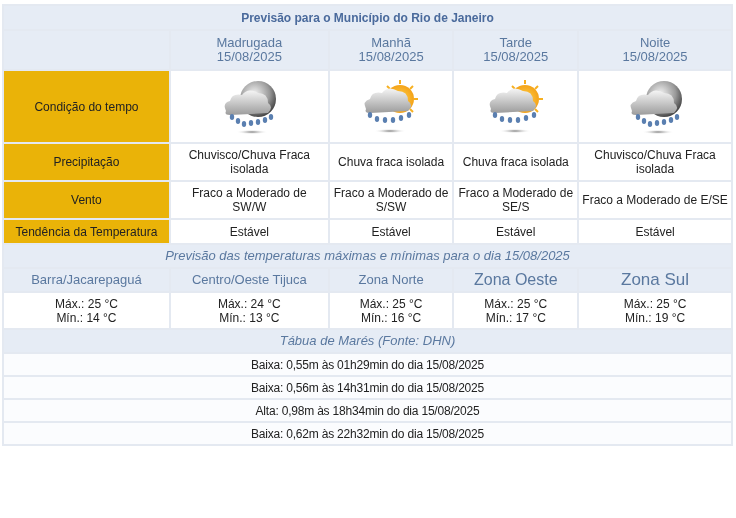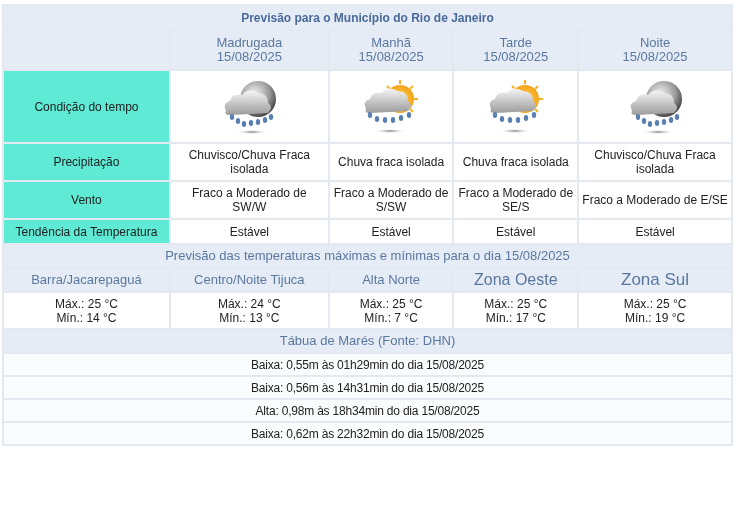--- a/index.html
+++ b/index.html
@@ -1,23 +1,23 @@
 <!DOCTYPE html>
 <html><head>
 <meta charset="utf-8">
 <style>
   html, body { margin: 0; padding: 0; background: #ffffff; }
   body { width: 736px; height: 518px; overflow: hidden; font-family: "Liberation Sans", sans-serif; font-size: 12px; color: #222; }
   .wrap { position: absolute; left: 2px; top: 4px; width: 731px; }
   table { border-collapse: separate; border-spacing: 2px; width: 100%; table-layout: fixed; background: #e4e9f1; }
   td, th { text-align: center; vertical-align: middle; padding: 0 3px; line-height: 14px; }
   .title { background: #e6ecf5; color: #4a6a9c; font-weight: bold; font-size: 12px; height: 23px; }
-  .subtitle { background: #e6ecf5; color: #5a789f; font-weight: normal; font-size: 13px; height: 22px; }
+  .subtitle { background: #e6ecf5; color: #5a789f; font-weight: normal; font-size: 13px; height: 22px; font-style: italic; }
   .hdr { background: #e6ecf5; color: #5a789f; font-size: 13px; font-weight: normal; }
-  .label { background: #5eead4; color: #222; }
+  .label { background: #eab308; color: #222; }
   .cell { background: #ffffff; color: #222; }
   .tide { background: #fbfcfe; color: #222; height: 21px; }
   .icon-wrap { display: inline-block; width: 62px; height: 60px; position: relative; }
   .tides td { font-family: Liberation Sans, sans-serif; font-size: 12px; letter-spacing: -0.2px; }
 </style>
 </head>
 <body>
 
 <svg width="0" height="0" style="position:absolute">
   <defs>
@@ -129,29 +129,29 @@
     <td class="cell">Estável</td>
     <td class="cell">Estável</td>
     <td class="cell">Estável</td>
     <td class="cell">Estável</td>
   </tr>
   <tr>
     <td colspan="5" class="subtitle">Previsão das temperaturas máximas e mínimas para o dia 15/08/2025</td>
   </tr>
   <tr style="height:22px">
     <td class="hdr" style="font-size:13px">Barra/Jacarepaguá</td>
-    <td class="hdr" style="font-size:13px">Centro/Noite Tijuca</td>
-    <td class="hdr" style="font-size:13px">Alta Norte</td>
+    <td class="hdr" style="font-size:13px">Centro/Oeste Tijuca</td>
+    <td class="hdr" style="font-size:13px">Zona Norte</td>
     <td class="hdr" style="font-size:16px">Zona Oeste</td>
     <td class="hdr" style="font-size:17px">Zona Sul</td>
   </tr>
   <tr style="height:35px">
     <td class="cell"><span>Máx.: 25 °C</span><br><span>Mín.: 14 °C</span></td>
     <td class="cell"><span>Máx.: 24 °C</span><br><span>Mín.: 13 °C</span></td>
-    <td class="cell"><span>Máx.: 25 °C</span><br><span>Mín.: 7 °C</span></td>
+    <td class="cell"><span>Máx.: 25 °C</span><br><span>Mín.: 16 °C</span></td>
     <td class="cell"><span>Máx.: 25 °C</span><br><span>Mín.: 17 °C</span></td>
     <td class="cell"><span>Máx.: 25 °C</span><br><span>Mín.: 19 °C</span></td>
   </tr>
   <tr>
     <td colspan="5" class="subtitle">Tábua de Marés (Fonte: DHN)</td>
   </tr>
   <tr class="tides">
           <td colspan="5" class="tide">Baixa: 0,55m às 01h29min do dia 15/08/2025</td>
         </tr>
   <tr class="tides">

